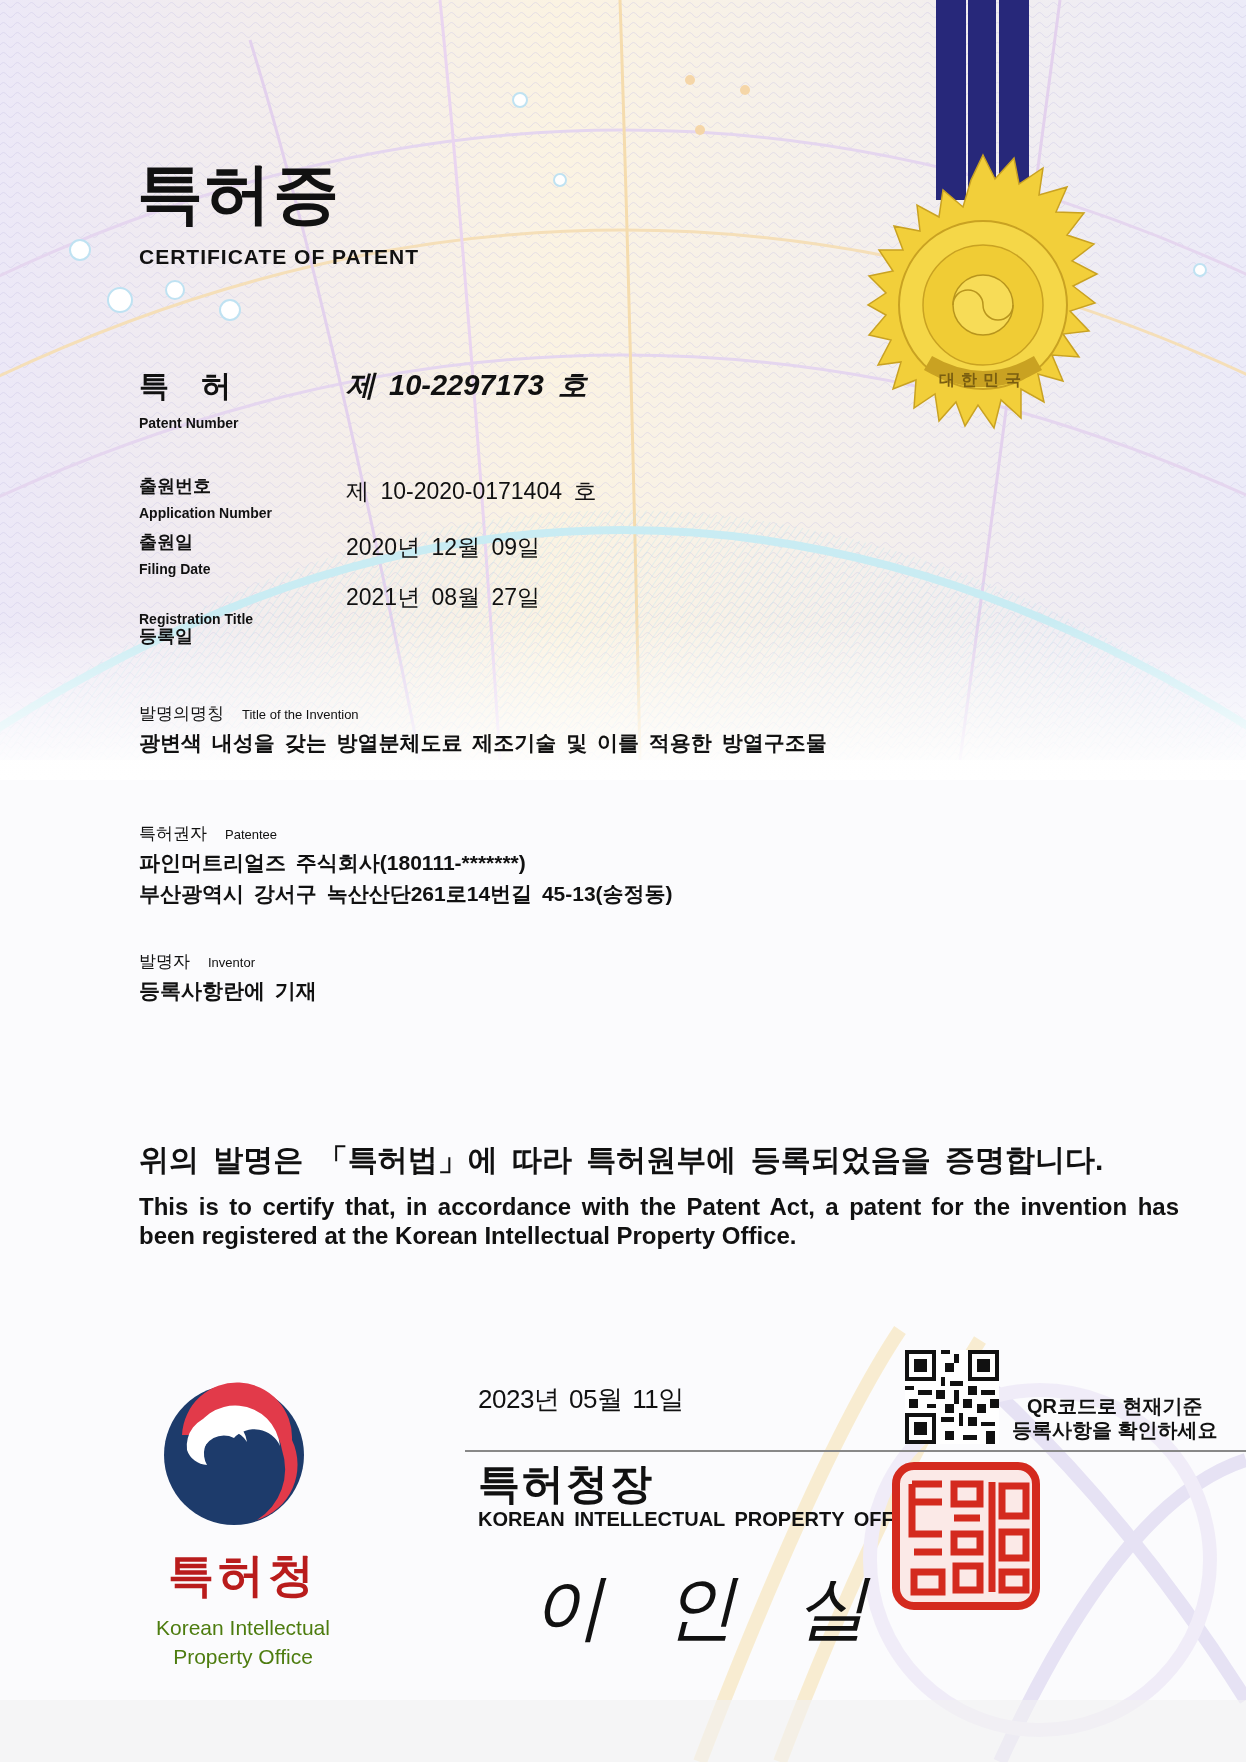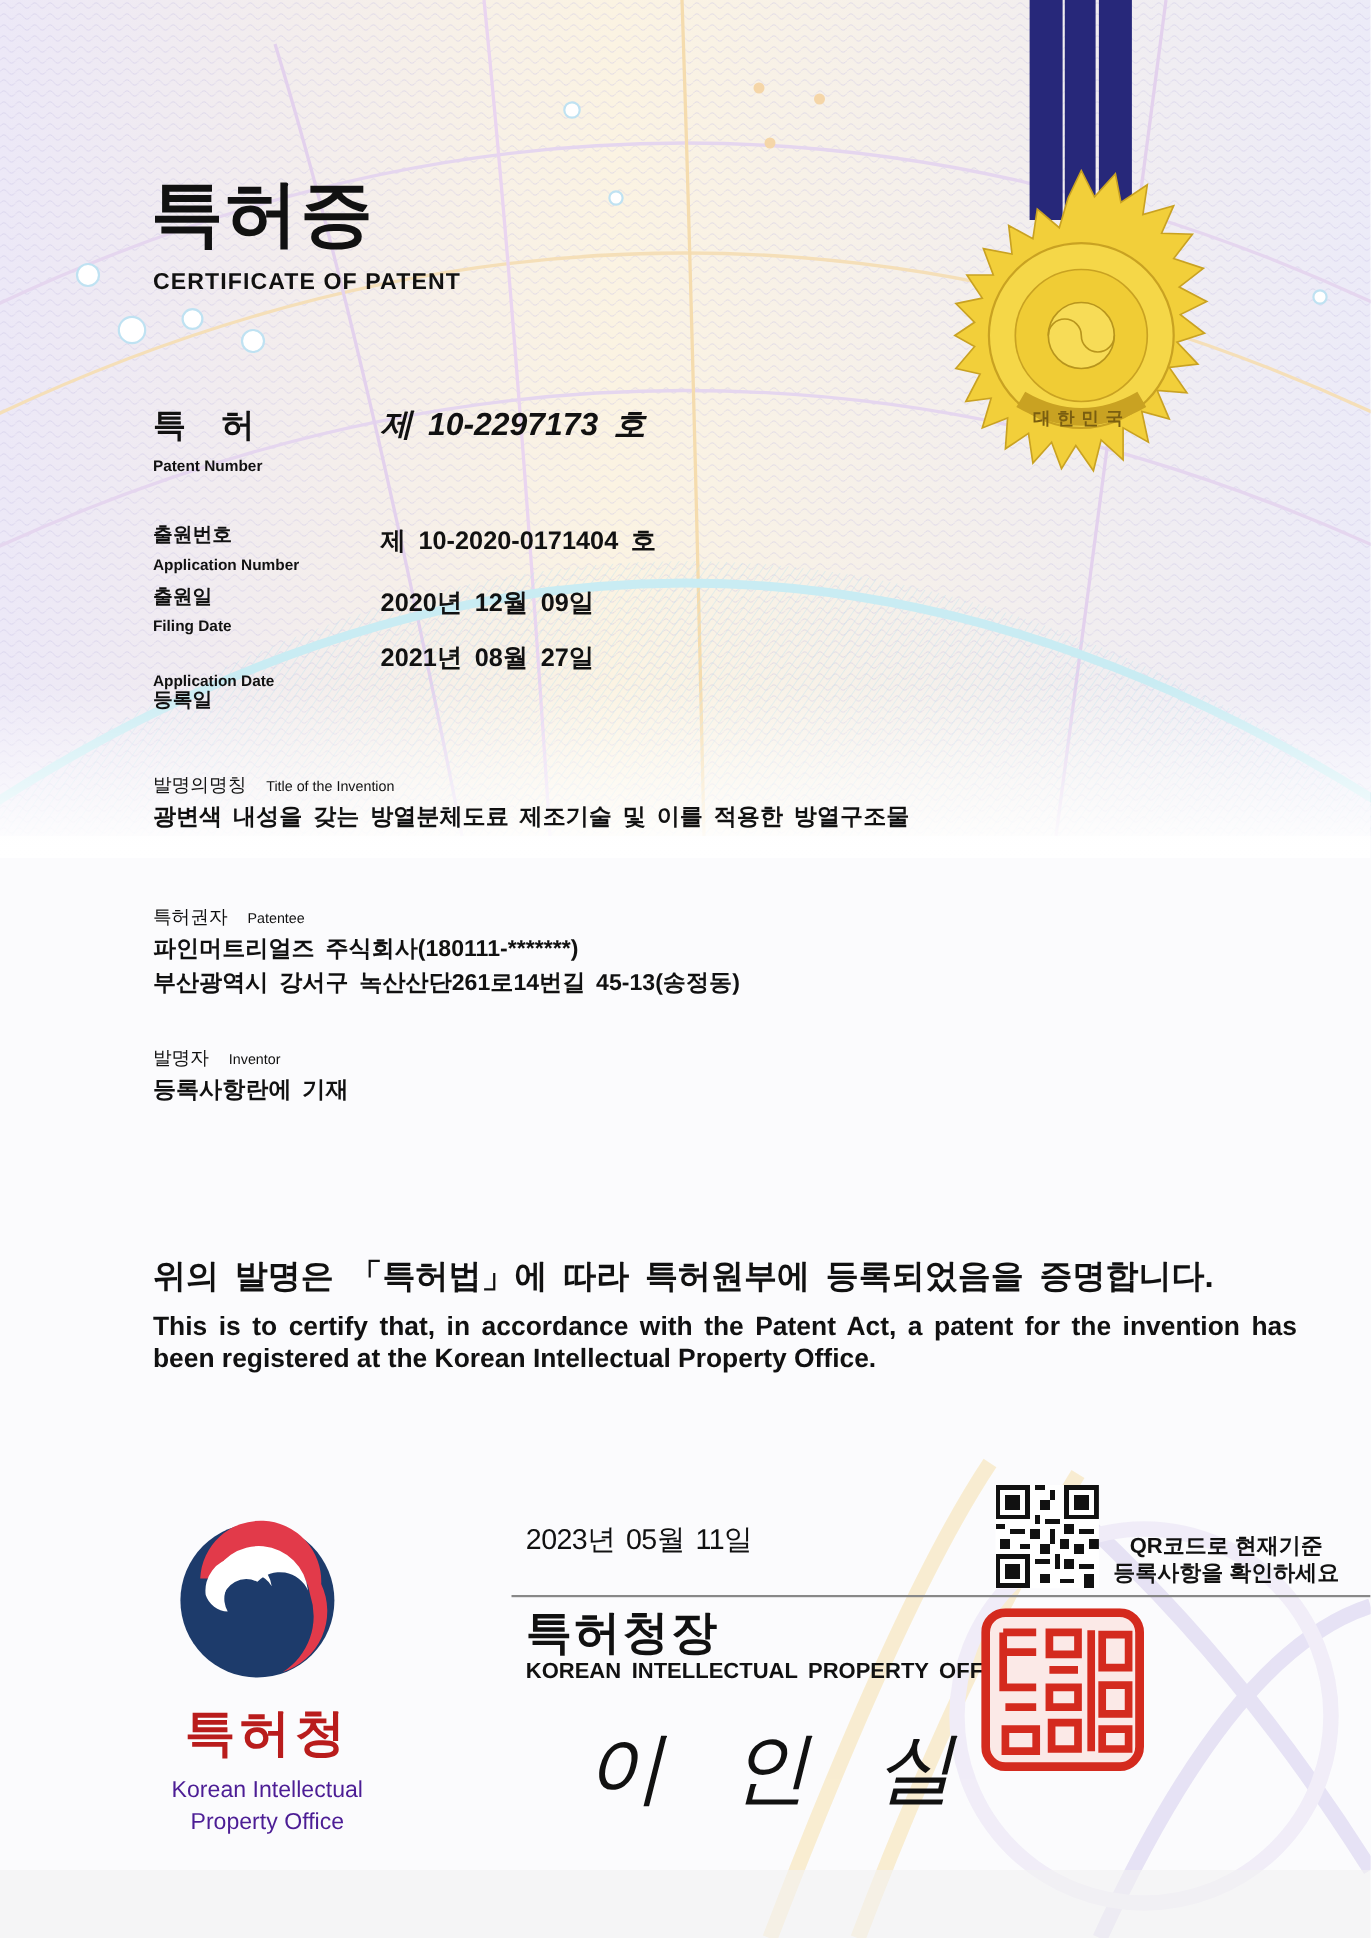--- a/index.html
+++ b/index.html
@@ -8,34 +8,34 @@
          background:#fbfbfd; }
   .bg { position:absolute; inset:0; overflow:hidden; }
   .bg svg { position:absolute; left:0; top:0; }
   .abs { position:absolute; }
   .title-ko { left:137px; top:160px; font-size:66px; font-weight:bold; letter-spacing:2px; line-height:1; }
   .title-en { left:139px; top:245px; font-size:21px; font-weight:bold; letter-spacing:1px; }
   .lbl-ko-lg { font-size:30px; font-weight:bold; letter-spacing:12px; }
   .lbl-en-sm { font-size:14px; font-weight:bold; }
   .lbl-ko { font-size:18px; font-weight:bold; }
   .val-lg { font-size:29px; font-weight:bold; word-spacing:6px; }
-  .val { font-size:23px; font-weight:bold; word-spacing:5px; }
+  .val { font-size:23px; font-weight:normal; word-spacing:5px; }
   .sec-ko { font-size:17px; }
   .sec-en { font-size:13px; margin-left:18px; }
   .sec-val { font-size:21px; font-weight:bold; word-spacing:4px; line-height:30px; }
   .cert-ko { left:139px; top:1140px; font-size:30px; font-weight:bold; word-spacing:6px; }
   .cert-en { left:139px; top:1192px; font-size:24px; font-weight:bold; line-height:29px; width:1040px; text-align:justify; }
   .issue-date { left:478px; top:1382px; font-size:26px; letter-spacing:-0.5px; word-spacing:3px; }
   .rule { left:465px; top:1450px; width:781px; height:2px; background:#888; }
   .comm-ko { left:478px; top:1456px; font-size:42px; font-weight:bold; letter-spacing:2px; }
   .comm-en { left:478px; top:1504px; font-size:20px; font-weight:bold; line-height:30px; word-spacing:4px; }
   .signature { left:532px; top:1560px; font-family:Liberation Serif, serif; font-size:72px; letter-spacing:60px; font-style:italic; }
   .qr-text { left:1012px; top:1394px; font-size:20px; font-weight:bold; text-align:center; line-height:24px; }
   .kipo-ko { left:168px; top:1545px; font-size:46px; font-weight:bold; color:#b91c1c; letter-spacing:4px; }
-  .kipo-en { left:128px; top:1613px; width:230px; text-align:center; font-size:21px; color:#4c1d95; line-height:29px; }
+  .kipo-en { left:128px; top:1613px; width:230px; text-align:center; font-size:21px; color:#4d7c0f; line-height:29px; }
 </style>
 </head>
 <body>
 
 <div class="bg">
   <svg width="1246" height="1762" viewBox="0 0 1246 1762">
     <defs>
       <linearGradient id="topg" x1="0" y1="0" x2="1" y2="0">
         <stop offset="0" stop-color="#ece8f7"></stop>
         <stop offset="0.45" stop-color="#fbf3e2"></stop>
@@ -121,21 +121,21 @@
 
 <div class="abs lbl-ko" style="left:139px;top:474px;">출원번호</div>
 <div class="abs lbl-en-sm" style="left:139px;top:505px;">Application Number</div>
 <div class="abs val" style="left:346px;top:476px;">제 10-2020-0171404 호</div>
 
 <div class="abs lbl-ko" style="left:139px;top:530px;">출원일</div>
 <div class="abs lbl-en-sm" style="left:139px;top:561px;">Filing Date</div>
 <div class="abs val" style="left:346px;top:532px;">2020년 12월 09일</div>
 
 <div class="abs lbl-ko" style="left:139px;top:580px;margin-top:44px;">등록일</div>
-<div class="abs lbl-en-sm" style="left:139px;top:611px;">Application Date</div>
+<div class="abs lbl-en-sm" style="left:139px;top:611px;">Registration Title</div>
 <div class="abs val" style="left:346px;top:582px;">2021년 08월 27일</div>
 
 <div class="abs" style="left:139px;top:702px;">
   <span class="sec-ko">발명의명칭</span><span class="sec-en">Title of the Invention</span>
 </div>
 <div class="abs sec-val" style="left:139px;top:728px;">광변색 내성을 갖는 방열분체도료 제조기술 및 이를 적용한 방열구조물</div>
 
 <div class="abs" style="left:139px;top:822px;">
   <span class="sec-ko">특허권자</span><span class="sec-en">Patentee</span>
 </div>

